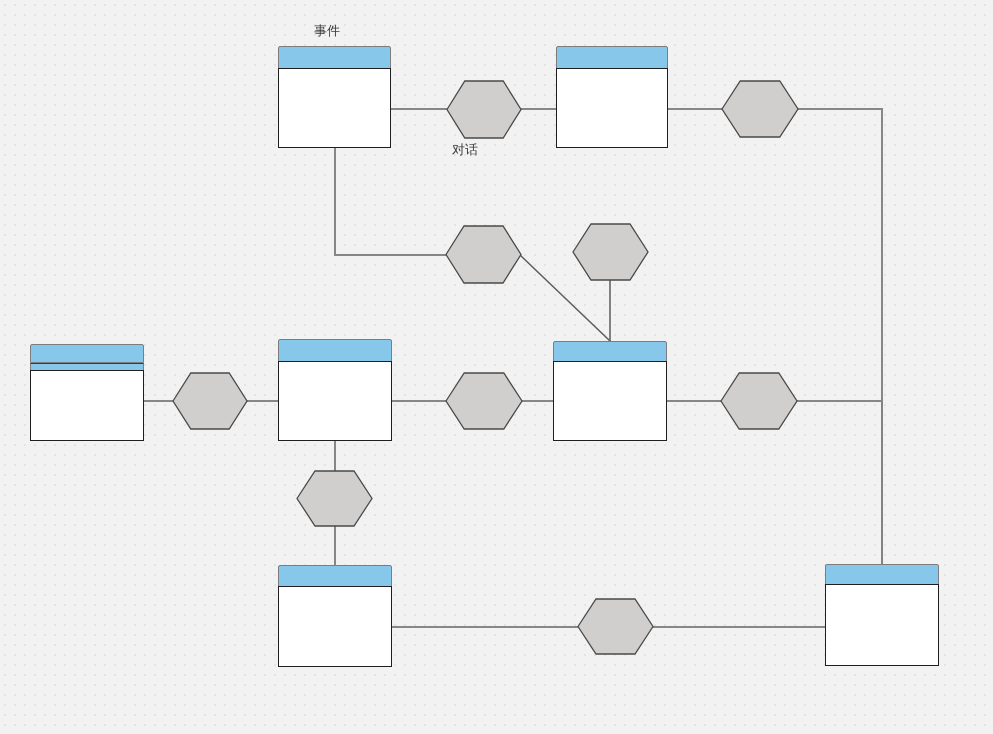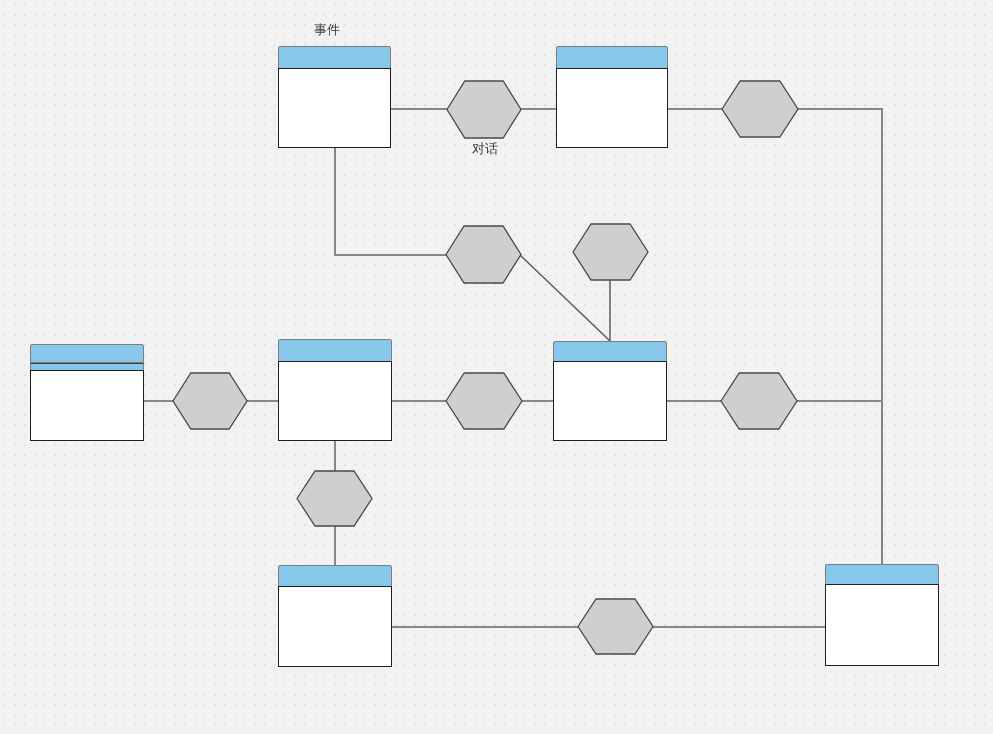--- a/index.html
+++ b/index.html
@@ -8,21 +8,20 @@
     font-family: "Liberation Sans", "DejaVu Sans", sans-serif;
   }
   .canvas {
     position: relative;
     width: 993px;
     height: 734px;
     background-color: #f2f2f2;
     background-image: radial-gradient(circle, #e4e4e4 1px, rgba(0,0,0,0) 1px);
     background-size: 10px 10px;
     overflow: hidden;
-    font-family: Liberation Mono, monospace;
   }
   .diagram-svg {
     position: absolute;
     left: 0;
     top: 0;
     width: 993px;
     height: 734px;
     display: block;
   }
   .node {
@@ -86,21 +85,21 @@
       <polygon points="722,109 740.2,81 779.8,81 798,109 779.8,137 740.2,137" fill="#d1cfce" stroke="#4a4a4a" stroke-width="1.3"></polygon>
       <polygon points="446,254.5 464,226 503,226 521,254.5 503,283 464,283" fill="#d1cfce" stroke="#4a4a4a" stroke-width="1.3"></polygon>
       <polygon points="573,252 591,224 630,224 648,252 630,280 591,280" fill="#d1cfce" stroke="#4a4a4a" stroke-width="1.3"></polygon>
       <polygon points="173,401 190.8,373 229.2,373 247,401 229.2,429 190.8,429" fill="#d1cfce" stroke="#4a4a4a" stroke-width="1.3"></polygon>
       <polygon points="446,401 464.2,373 503.8,373 522,401 503.8,429 464.2,429" fill="#d1cfce" stroke="#4a4a4a" stroke-width="1.3"></polygon>
       <polygon points="721,401 739.2,373 778.8,373 797,401 778.8,429 739.2,429" fill="#d1cfce" stroke="#4a4a4a" stroke-width="1.3"></polygon>
       <polygon points="297,498.5 315,471 354,471 372,498.5 354,526 315,526" fill="#d1cfce" stroke="#4a4a4a" stroke-width="1.3"></polygon>
       <polygon points="578,626.5 596,599 635,599 653,626.5 635,654 596,654" fill="#d1cfce" stroke="#4a4a4a" stroke-width="1.3"></polygon>
     </svg>
   <span class="float-label" id="label-event" style="left: 314px; top: 23px; color: rgb(58, 58, 58);">事件</span>
-  <span class="float-label" id="label-dialog" style="left: 472px; top: 142px; color: rgb(58, 58, 58);">对话</span>
+  <span class="float-label" id="label-dialog" style="left: 452px; top: 142px; color: rgb(58, 58, 58);">对话</span>
 <div class="node" style="left: 278px; top: 46px; width: 113px; height: 102px;">
       <div class="node-header" style="height: 23px; background: rgb(135, 199, 234);"></div>
       <div class="node-body" style="background: rgb(255, 255, 255); border-color: rgb(31, 31, 31);"></div>
     </div>
     <div class="node" style="left: 556px; top: 46px; width: 112px; height: 102px;">
       <div class="node-header" style="height: 23px; background: rgb(135, 199, 234);"></div>
       <div class="node-body" style="background: rgb(255, 255, 255); border-color: rgb(31, 31, 31);"></div>
     </div>
     <div class="node" style="left: 30px; top: 344px; width: 114px; height: 97px;">
       <div class="node-header" style="height: 19px; background: rgb(135, 199, 234);"></div>

